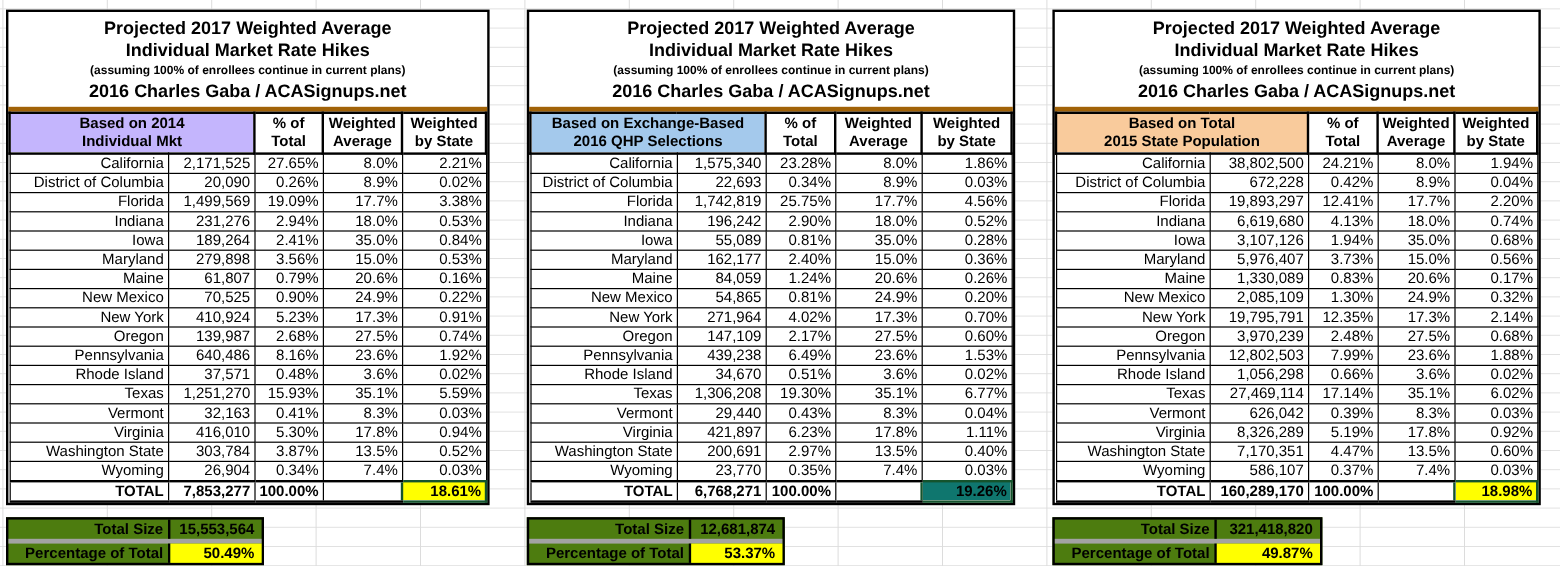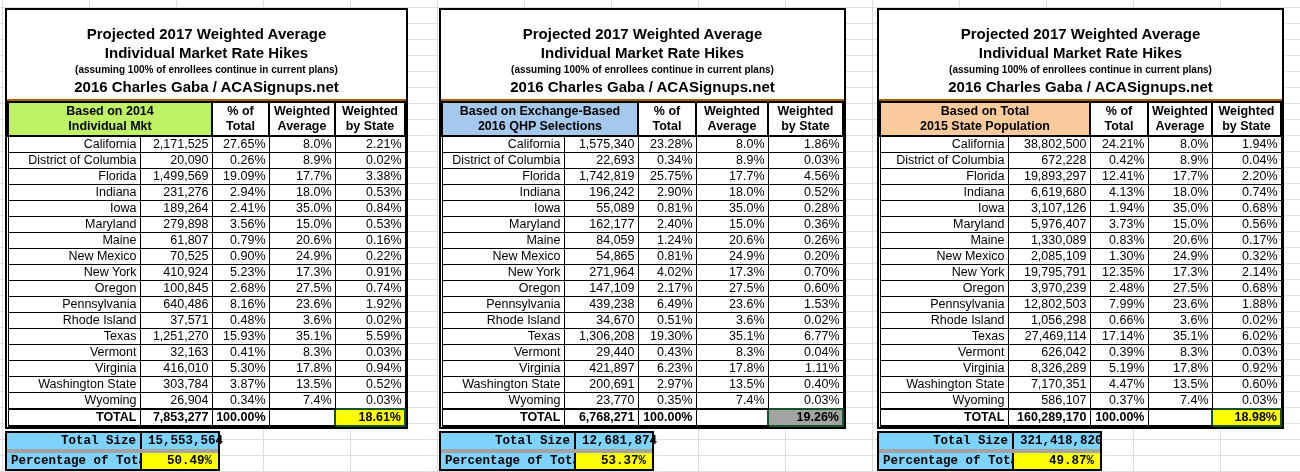--- a/index.html
+++ b/index.html
@@ -14,21 +14,21 @@
       linear-gradient(to bottom,#e0e0e0 1px,transparent 1px);
     background-size:87px 16px;
     background-position:2px 7px;
   }
   .board{
     position:absolute;top:8px;background:#fff;border:2px solid #000;
   }
   #board-0{left:5px;width:399px;}
   #board-1{left:439px;width:403px;}
   #board-2{left:877px;width:403px;}
-  .titleblock{border-bottom:2px solid #a16207;text-align:center;padding:4px 2px 3px;margin-top:10px;}
+  .titleblock{border-bottom:4px solid #a16207;text-align:center;padding:4px 2px 3px;}
   .title-main{font-weight:bold;font-size:15px;line-height:19px;}
   .title-sub{font-weight:bold;font-size:10px;line-height:15px;}
   .title-by{font-weight:bold;font-size:15px;line-height:19px;}
   table.datatable{border-collapse:collapse;width:100%;table-layout:fixed;font-size:12.5px;}
   table.datatable td{
     border:1px solid #000;padding:0 3px;height:15px;line-height:15px;
     white-space:nowrap;overflow:hidden;text-align:right;
   }
   table.datatable thead td{
     border:2px solid #000;text-align:center;font-weight:bold;padding:1px 2px;vertical-align:middle;
@@ -36,21 +36,21 @@
   table.datatable thead td div{line-height:15px;font-size:12.5px;}
   table.datatable tfoot td{
     font-weight:bold;border-top:2px solid #000;border-bottom:2px solid #000;
   }
   table.datatable tfoot td.hl{border:2px solid #14532d;}
   
   #board-0 col.c0{width:132px;} #board-0 col.c1{width:72px;} #board-0 col.c2{width:57px;} #board-0 col.c3{width:66px;}
   #board-1 col.c0{width:122px;} #board-1 col.c1{width:74px;} #board-1 col.c2{width:58px;} #board-1 col.c3{width:72px;}
   #board-2 col.c0{width:128px;} #board-2 col.c1{width:82px;} #board-2 col.c2{width:58px;} #board-2 col.c3{width:64px;}
   
-  .mini{position:absolute;top:431px;border:2px solid #000;background:#7dd3fc;font-size:12.5px;font-family:Liberation Mono, monospace;}
+  .mini{position:absolute;top:431px;border:2px solid #000;background:#4d7c0f;font-size:12.5px;}
   #mini-0{left:5px;}
   #mini-1{left:439px;}
   #mini-2{left:877px;}
   .mini .mrow{display:flex;}
   .mini .mrow + .mrow{border-top:4px solid #a3a3a3;}
   .mini .mlab{font-weight:bold;text-align:right;padding:0 4px;border-right:2px solid #000;line-height:16px;white-space:nowrap;}
   .mini .mval{font-weight:bold;text-align:right;padding:0 6px;line-height:16px;white-space:nowrap;}
   #mini-0 .mlab{width:125px;} #mini-0 .mval{width:64px;}
   #mini-1 .mlab{width:125px;} #mini-1 .mval{width:64px;}
   #mini-2 .mlab{width:125px;} #mini-2 .mval{width:74px;}
@@ -70,21 +70,21 @@
   <table class="datatable">
     <colgroup>
         <col class="c0">
         <col class="c1">
         <col class="c2">
         <col class="c3">
         <col class="c4">
       </colgroup>
     <thead>
       <tr>
-        <td colspan="2" style="background-color: #bef264;">
+        <td colspan="2" style="background-color: #c4b5fd;">
           <div>Based on 2014</div>
           <div>Individual Mkt</div>
         </td>
         <td>
           <div>% of</div>
             <div>Total</div>
         </td>
         <td>
           <div>Weighted</div>
             <div>Average</div>
@@ -154,21 +154,21 @@
         </tr>
         <tr>
           <td>New York</td>
           <td>410,924</td>
           <td>5.23%</td>
           <td>17.3%</td>
           <td>0.91%</td>
         </tr>
         <tr>
           <td>Oregon</td>
-          <td>100,845</td>
+          <td>139,987</td>
           <td>2.68%</td>
           <td>27.5%</td>
           <td>0.74%</td>
         </tr>
         <tr>
           <td>Pennsylvania</td>
           <td>640,486</td>
           <td>8.16%</td>
           <td>23.6%</td>
           <td>1.92%</td>
@@ -383,21 +383,21 @@
           <td>7.4%</td>
           <td>0.03%</td>
         </tr>
       </tbody>
     <tfoot>
       <tr>
         <td>TOTAL</td>
         <td>6,768,271</td>
         <td>100.00%</td>
         <td></td>
-        <td class="hl" style="background-color: #a3a3a3;">19.26%</td>
+        <td class="hl" style="background-color: #0f766e;">19.26%</td>
       </tr>
     </tfoot>
   </table>
 </section>
 
 <section class="board" id="board-2">
   <header class="titleblock">
     <div class="title-main">Projected 2017 Weighted Average</div>
     <div class="title-main">Individual Market Rate Hikes</div>
     <div class="title-sub">(assuming 100% of enrollees continue in current plans)</div>

